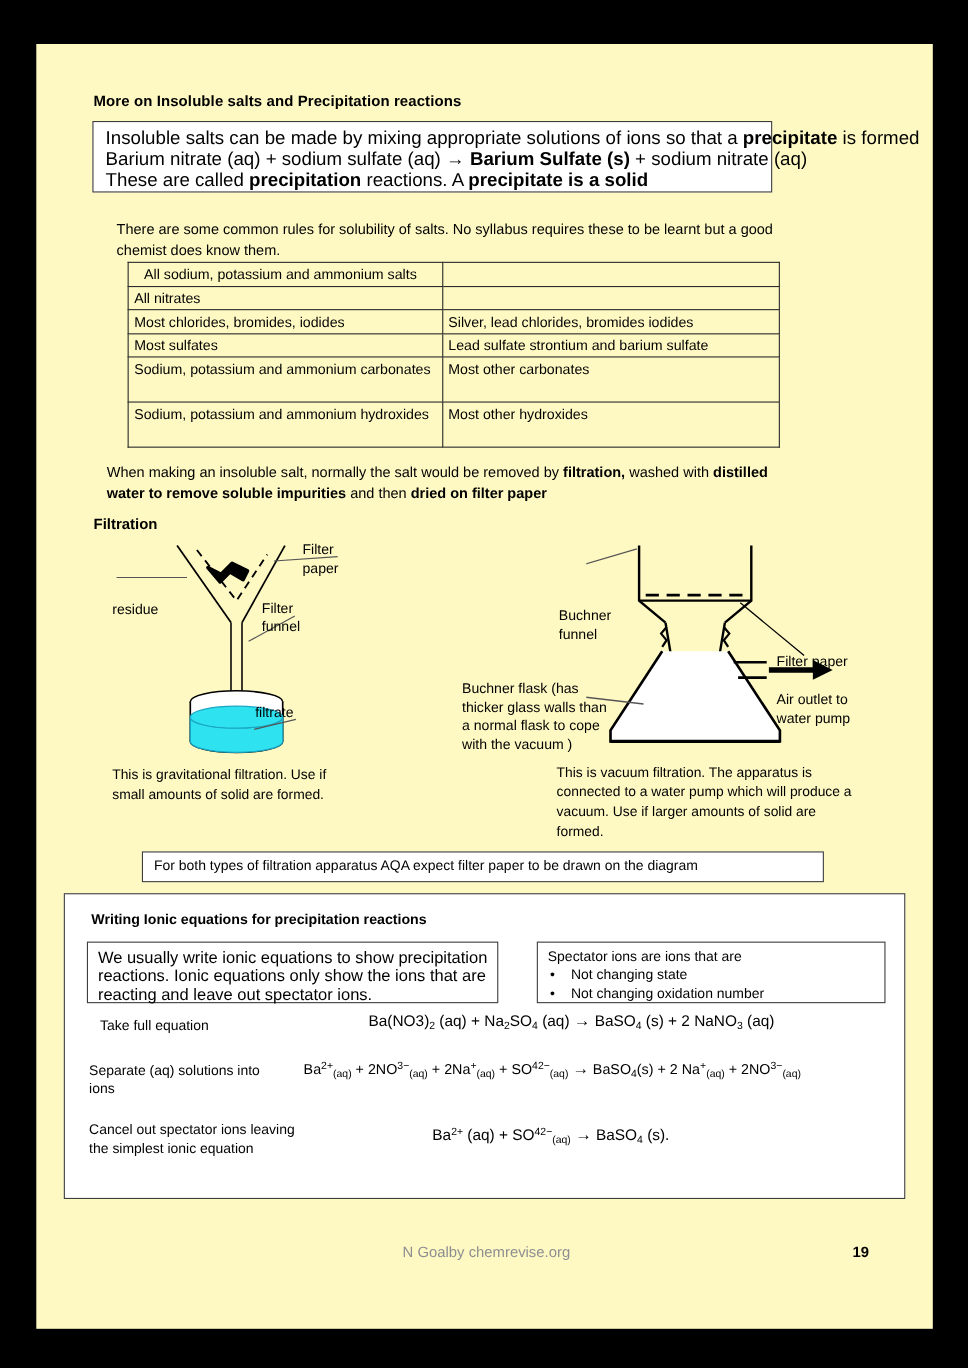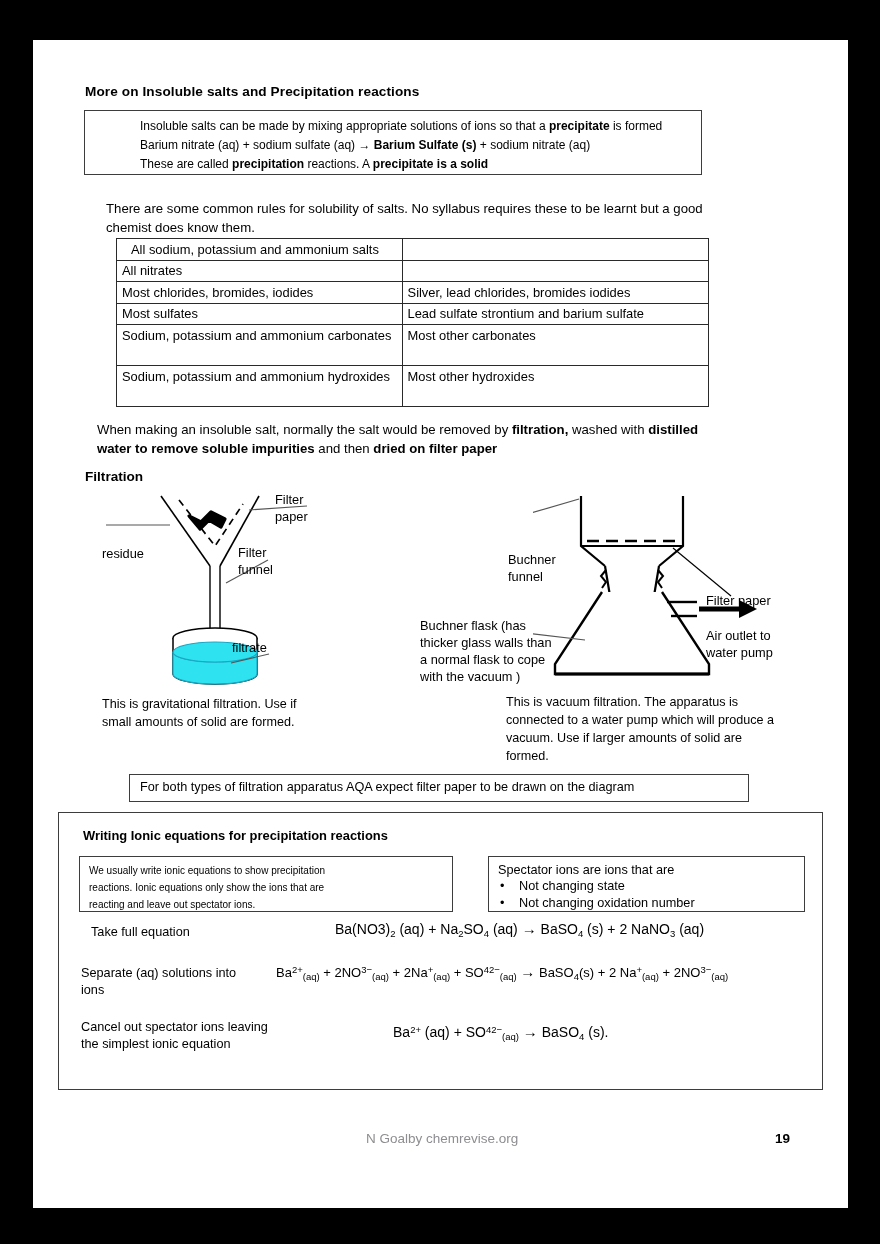--- a/index.html
+++ b/index.html
@@ -6,40 +6,40 @@
   html,body{margin:0;padding:0;}
   body{
     width:880px;height:1244px;
     background:#000000;
     font-family:"Liberation Sans", sans-serif;
     overflow:hidden;
   }
   .page{
     position:absolute;left:33px;top:40px;
     width:815px;height:1168px;
-    background:#ffffff;
+    background:#fef9c3;
     box-shadow:6px 6px 10px rgba(0,0,0,.35);
   }
   .inner{position:absolute;left:0;top:0;width:815px;height:1168px;}
 
   
   .t{position:absolute;color:#000;font-size:13.2px;line-height:17.5px;}
   .bold{font-weight:bold;}
 
   h1.title{
     position:absolute;left:52px;top:44px;margin:0;
     font-size:13.6px;font-weight:bold;letter-spacing:.1px;
   }
 
   
   .box{position:absolute;border:1.2px solid #3d3d3d;background:#fff;box-sizing:border-box;}
 
   
   #intro-box{left:51px;top:70px;width:618px;height:65px;}
-  #intro-box .ln{position:absolute;left:11px;font-size:12px;line-height:16px;white-space:nowrap;margin-left:44px;}
+  #intro-box .ln{position:absolute;left:11px;font-size:17px;line-height:16px;white-space:nowrap;}
 
   
   #para1{left:73px;top:160px;width:615px;font-size:13.2px;line-height:18.5px;}
 
   
   table.sol{
     position:absolute;left:83px;top:198px;
     width:593px;border-collapse:collapse;
     font-size:12.9px;
   }
@@ -68,21 +68,21 @@
   #cap-right{left:473px;top:653px;width:270px;font-size:12.6px;line-height:18px;}
 
   
   #aqa-box{left:96px;top:734px;width:620px;height:28px;text-align:right;}
   #aqa-box .ln{position:absolute;left:10px;top:5px;font-size:12.7px;white-space:nowrap;}
 
   
   #ionic-panel{left:25px;top:772px;width:765px;height:278px;border:1.4px solid #3d3d3d;}
   #ionic-title{left:50px;top:787px;font-size:12.9px;font-weight:bold;}
   #ion-box-l{left:46px;top:816px;width:374px;height:56px;}
-  #ion-box-l .ln{position:absolute;left:9px;font-size:10px;line-height:17.5px;white-space:nowrap;}
+  #ion-box-l .ln{position:absolute;left:9px;font-size:15px;line-height:17.5px;white-space:nowrap;}
   #ion-box-r{left:455px;top:816px;width:317px;height:56px;}
   #ion-box-r .ln{position:absolute;left:9px;font-size:12.7px;line-height:17.5px;white-space:nowrap;}
   #ion-box-r .bul{position:absolute;left:11px;font-size:12.7px;}
   #ion-box-r .bi{position:absolute;left:30px;font-size:12.7px;white-space:nowrap;}
 
   .step{position:absolute;font-size:12.7px;line-height:17px;}
   .eq{position:absolute;font-size:14px;white-space:nowrap;color:#000;}
   .eq sub{font-size:9.5px;vertical-align:-.28em;}
   .eq sup{font-size:9.5px;vertical-align:.45em;}
   .eq .aqs{font-size:9.5px;vertical-align:-.3em;}

